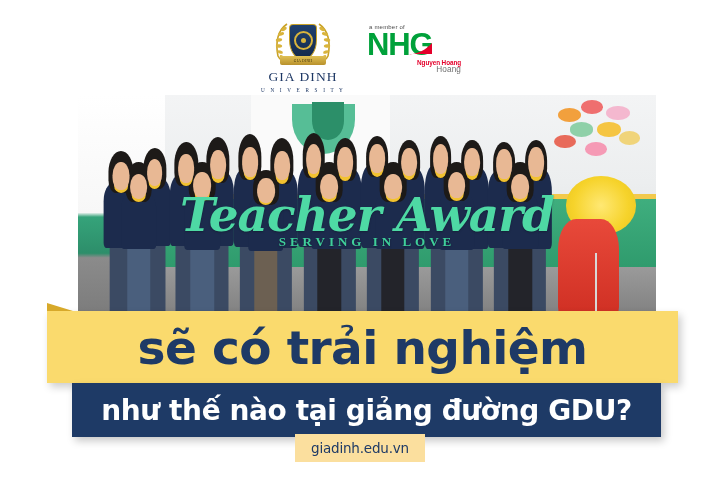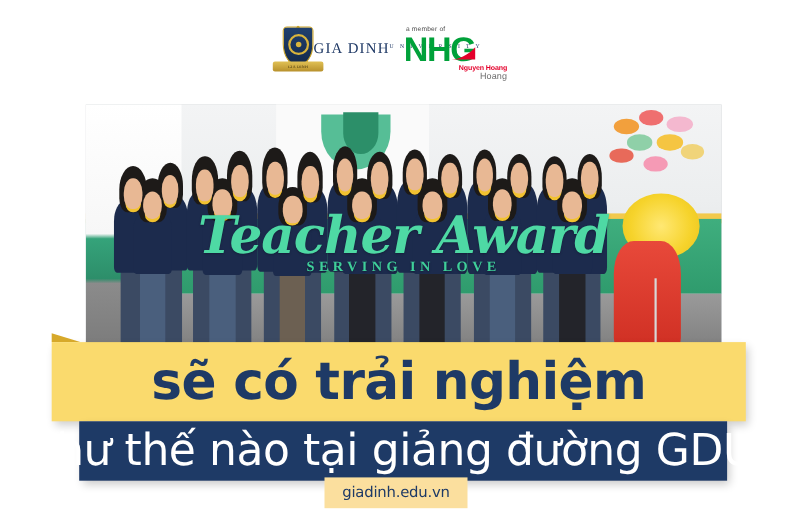--- a/index.html
+++ b/index.html
@@ -24,21 +24,21 @@
     height: 70px;
     display: flex;
     align-items: flex-start;
     justify-content: center;
     gap: 18px;
   }
 
   .logo-gdu {
     width: 92px;
     display: flex;
-    flex-direction: row;
+    flex-direction: column;
     align-items: center;
   }
   .crest-wrap {
     position: relative;
     width: 62px;
     height: 48px;
     display: flex;
     align-items: center;
     justify-content: center;
   }
@@ -373,22 +373,22 @@
     height: 54px;
     background: #1e3a66;
     box-shadow: 3px 4px 8px rgba(0,0,0,.22);
     display: flex;
     align-items: center;
     justify-content: center;
     z-index: 31;
   }
   .navy-text {
     font-family: "DejaVu Sans", sans-serif;
-    font-size: 40px;
-    font-weight: 400;
+    font-size: 28px;
+    font-weight: 700;
     color: #ffffff;
     letter-spacing: -.4px;
     white-space: nowrap;
   }
 
   
   #url-badge {
     position: absolute;
     left: 295px;
     top: 434px;

